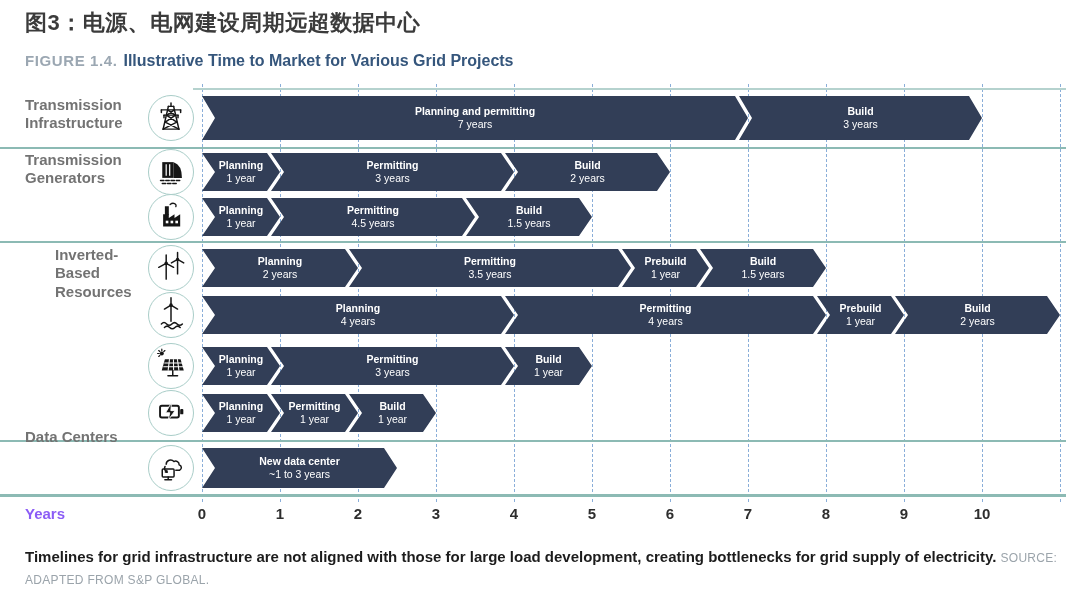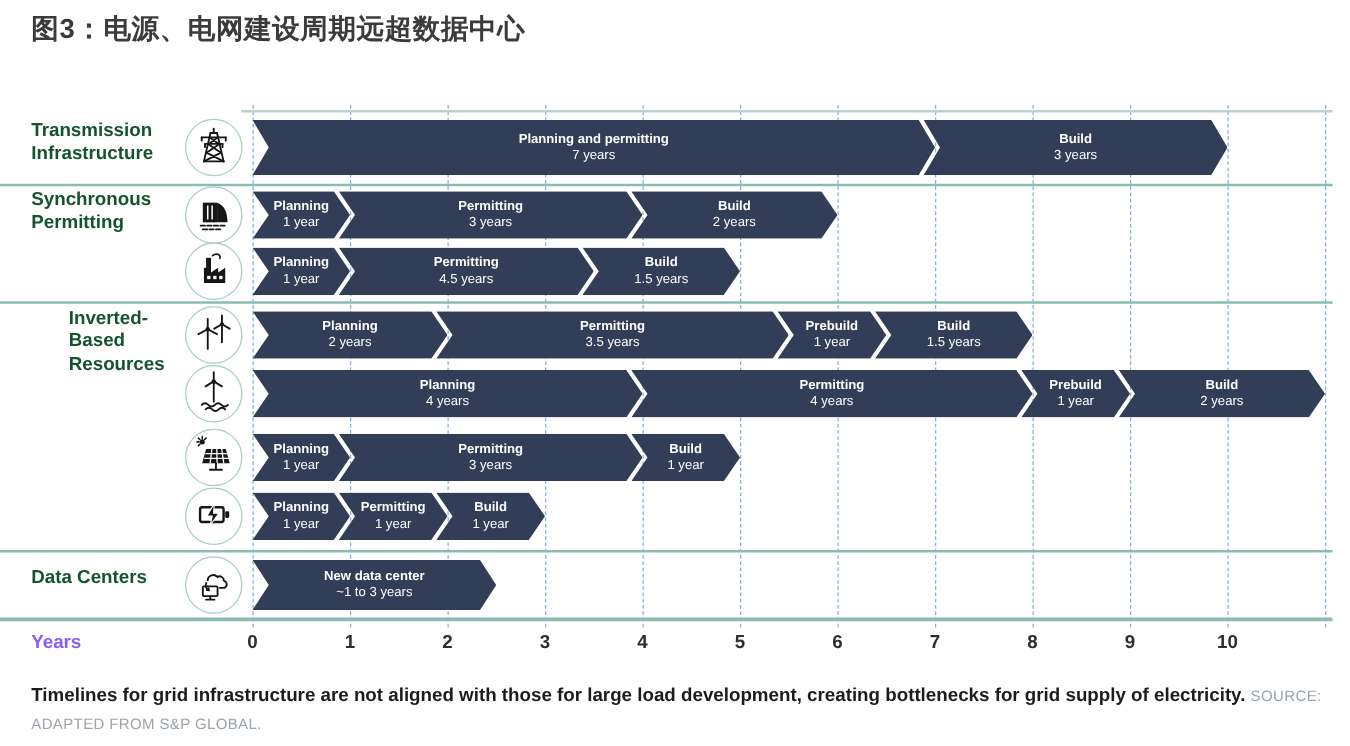--- a/index.html
+++ b/index.html
@@ -6,38 +6,41 @@
     font-family:"Liberation Sans",sans-serif;-webkit-font-smoothing:antialiased;}
   #stage{position:relative;width:928px;height:597px;background:#fff;}
   .title-zh{position:absolute;left:25px;top:8px;font-size:22px;font-weight:700;color:#3b3b3b;letter-spacing:.5px;}
   .figure-line{position:absolute;left:25px;top:52px;font-size:16px;}
   .figure-label{color:#9ba7b2;font-weight:700;letter-spacing:.6px;font-size:15px;}
   .figure-title{color:#35567c;font-weight:700;margin-left:6px;}
   .gridline{position:absolute;width:0;border-left:1px dashed #8aaed9;top:84px;height:418px;}
   .topline{position:absolute;height:2px;background:#b5d2ce;}
   .divider{position:absolute;height:2px;background:#8cbab4;left:0;width:1066px;}
   .axisline{position:absolute;height:3px;background:#8cbab4;left:0;width:1066px;top:494px;}
-  .group-label{position:absolute;left:25px;width:108px;font-size:15px;font-weight:700;color:#14532d;line-height:1.22;}
+  .group-label{position:absolute;left:25px;width:108px;font-size:15px;font-weight:700;color:#737373;line-height:1.22;}
   .icon-circle{position:absolute;left:148px;width:46px;height:46px;border-radius:50%;
     border:1.5px solid #a9cdc8;background:#fff;box-sizing:border-box;display:flex;align-items:center;justify-content:center;}
   .icon-circle svg{width:42px;height:42px;}
   .seg{position:absolute;background:#323e57;display:flex;flex-direction:column;align-items:center;justify-content:center;
     color:#fff;text-align:center;box-sizing:border-box;padding:0 10px;}
   .seg-label{font-size:10.5px;font-weight:700;line-height:1.25;white-space:nowrap;}
   .seg-duration{font-size:10.5px;font-weight:400;line-height:1.25;white-space:nowrap;}
   .year-tick{position:absolute;top:505px;transform:translateX(-50%);font-size:15px;font-weight:700;color:#2e2e2e;}
   .years-label{position:absolute;left:25px;top:505px;font-size:15px;font-weight:700;color:#8b5cf6;}
   .footer{position:absolute;left:25px;top:546px;width:1035px;font-size:15px;font-weight:700;color:#1c1c1c;line-height:1.45;}
   .source{font-size:12px;font-weight:400;color:#9ba4ab;letter-spacing:.3px;}
 </style>
 </head>
 <body>
 
 <div id="stage">
   <div class="title-zh">图3：电源、电网建设周期远超数据中心</div>
+  <div class="figure-line">
+    <span class="figure-label">FIGURE 1.4.</span><span class="figure-title">Illustrative Time to Market for Various Grid Projects</span>
+  </div>
 
   <div id="chart"></div>
 
   <div class="years-label">Years</div>
 
   <div class="footer">
     <span>Timelines for grid infrastructure are not aligned with those for large load development, creating bottlenecks for grid supply of electricity.</span>
     <span class="source"> <span>SOURCE: ADAPTED FROM S&amp;P GLOBAL.</span></span>
   </div>
 <div class="gridline" style="left: 201.5px;"></div>
@@ -89,21 +92,21 @@
         </svg></span>
     </div>
     <div class="seg" style="left: 202px; top: 96px; width: 546px; height: 44px; z-index: 1; clip-path: polygon(0px 0px, calc(100% - 13px) 0px, 100% 50%, calc(100% - 13px) 100%, 0px 100%, 13px 50%); background: rgb(50, 62, 87); color: rgb(255, 255, 255);">
       <div class="seg-label">Planning and permitting</div>
       <div class="seg-duration">7 years</div>
     </div>
     <div class="seg" style="left: 739px; top: 96px; width: 243px; height: 44px; z-index: 2; clip-path: polygon(0px 0px, calc(100% - 13px) 0px, 100% 50%, calc(100% - 13px) 100%, 0px 100%, 13px 50%); background: rgb(50, 62, 87); color: rgb(255, 255, 255);">
       <div class="seg-label">Build</div>
       <div class="seg-duration">3 years</div>
     </div>
-    <div class="group-label" style="top: 151px;">Synchronous Permitting</div>
+    <div class="group-label" style="top: 151px;">Transmission Generators</div>
     <div class="icon-circle" style="top: 149px;">
       <span><svg viewBox="0 0 48 48">
           <g>
             <rect x="14" y="15" width="13" height="18" fill="#161616"></rect>
             <path d="M27 15 q9.5 3 9.5 18 l-9.5 0 z" fill="#161616"></path>
             <line x1="18.5" y1="17.5" x2="18.5" y2="30.5" stroke="#fff" stroke-width="1.4"></line>
             <line x1="22.5" y1="17.5" x2="22.5" y2="30.5" stroke="#fff" stroke-width="1.4"></line>
             <g stroke="#161616" stroke-width="1.6" stroke-linecap="round">
               <path d="M12 36 h4 M18 36 h4 M24 36 h4 M30 36 h4"></path>
               <path d="M14 39.5 h4 M20 39.5 h4 M26 39.5 h4"></path>
@@ -248,21 +251,21 @@
       <div class="seg-duration">1 year</div>
     </div>
     <div class="seg" style="left: 271px; top: 394px; width: 87px; height: 38px; z-index: 2; clip-path: polygon(0px 0px, calc(100% - 13px) 0px, 100% 50%, calc(100% - 13px) 100%, 0px 100%, 13px 50%); background: rgb(50, 62, 87); color: rgb(255, 255, 255);">
       <div class="seg-label">Permitting</div>
       <div class="seg-duration">1 year</div>
     </div>
     <div class="seg" style="left: 349px; top: 394px; width: 87px; height: 38px; z-index: 3; clip-path: polygon(0px 0px, calc(100% - 13px) 0px, 100% 50%, calc(100% - 13px) 100%, 0px 100%, 13px 50%); background: rgb(50, 62, 87); color: rgb(255, 255, 255);">
       <div class="seg-label">Build</div>
       <div class="seg-duration">1 year</div>
     </div>
-    <div class="group-label" style="top: 453px;">Data Centers</div>
+    <div class="group-label" style="top: 428px;">Data Centers</div>
     <div class="icon-circle" style="top: 445px;">
       <span><svg viewBox="0 0 48 48">
           <g fill="none" stroke="#161616" stroke-width="1.7" stroke-linecap="round" stroke-linejoin="round">
             <path d="M18.5 22 a5 5 0 0 1 8.8-3.1 a4 4 0 0 1 6 3.6 a3.4 3.4 0 0 1 .5 6.4 h-4.3"></path>
             <path d="M17.2 24.5 a4.5 4.5 0 0 0 2 6.2"></path>
             <path d="M19.2 29.2 l0.4 2 l-2 -0.3"></path>
             <rect x="14" y="27.5" width="13.5" height="9" rx="1"></rect>
             <line x1="20.8" y1="36.5" x2="20.8" y2="39"></line>
             <line x1="17" y1="39.7" x2="24.6" y2="39.7"></line>
           </g>

